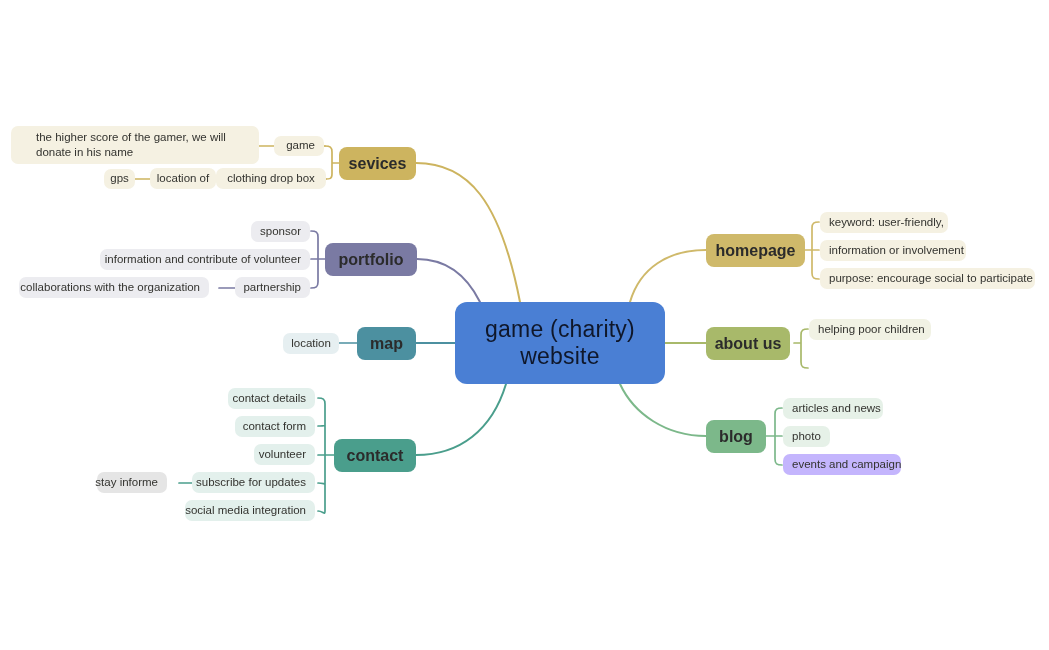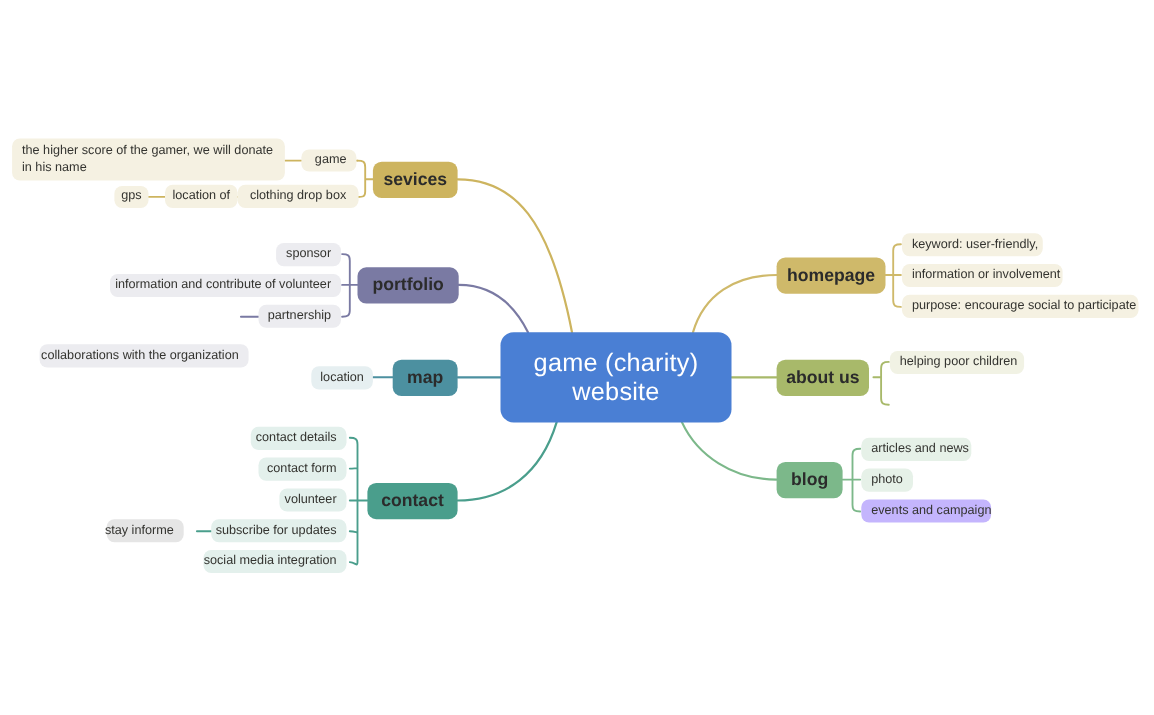--- a/index.html
+++ b/index.html
@@ -47,21 +47,21 @@
   
   .leaf{
     font-size:11.5px;
     font-weight:400;
     color:#33332f;
     padding:0 9px;
     border-radius:7px;
     line-height:1.32;
     text-align:right;
   }
-  .leaf.wrap{white-space:normal;text-align:left;justify-content:flex-start;padding:5px 9px;}
+  .leaf.wrap{white-space:normal;text-align:left;justify-content:flex-start;padding:5px 25px;}
   .leaf.left{justify-content:flex-end;text-align:right;}
   .leaf.right{justify-content:flex-start;text-align:left;}
 </style>
 </head>
 <body style="background: rgb(255, 255, 255);">
 
 <div id="canvas">
 
   <svg id="links" viewBox="0 0 1049 650" xmlns="http://www.w3.org/2000/svg">
     <g fill="none" stroke-width="1.7" stroke-linecap="round">
@@ -109,21 +109,21 @@
                M801,335 C801,330 803,329 808,329
                M801,362 C801,367 803,368 808,368"></path>
 
       <path stroke="#7cb88a" d="M766,436 L775,436 M775,414 L775,459
                M775,414 C775,409 777,408 782,408
                M775,459 C775,464 777,465 782,465
                M775,436 L782,436"></path>
     </g>
   </svg>
 
-  <div class="node center-node" style="left: 455px; top: 302px; width: 210px; height: 82px; background: rgb(74, 127, 212); color: #ffffff;">
+  <div class="node center-node" style="left: 455px; top: 302px; width: 210px; height: 82px; background: rgb(74, 127, 212); color: #0f172a;">
     <span><span>game (charity)</span><br><span>website</span></span>
   </div>
 
   <div class="node branch" style="left: 339px; top: 147px; width: 77px; height: 33px; background: rgb(205, 180, 95);">sevices</div>
 
   <div class="node leaf left" style="left: 274px; top: 136px; width: 50px; height: 20px; background: rgb(245, 241, 226);">game</div>
 
   <div class="node leaf wrap" style="left: 11px; top: 126px; width: 248px; height: 38px; background: rgb(245, 241, 226);">the higher score of the gamer, we will donate in his name</div>
 
   <div class="node leaf" style="left: 216px; top: 168px; width: 110px; height: 21px; background: rgb(245, 241, 226);">clothing drop box</div>
@@ -133,21 +133,21 @@
   <div class="node leaf" style="left: 104px; top: 169px; width: 31px; height: 20px; background: rgb(245, 241, 226);">gps</div>
 
   <div class="node branch" style="left: 325px; top: 243px; width: 92px; height: 33px; background: rgb(122, 122, 163);">portfolio</div>
 
   <div class="node leaf left" style="left: 251px; top: 221px; width: 59px; height: 21px; background: rgb(236, 236, 240);">sponsor</div>
 
   <div class="node leaf left" style="left: 100px; top: 249px; width: 210px; height: 21px; background: rgb(236, 236, 240);">information and contribute of volunteer</div>
 
   <div class="node leaf left" style="left: 235px; top: 277px; width: 75px; height: 21px; background: rgb(236, 236, 240);">partnership</div>
 
-  <div class="node leaf left" style="left: 36px; top: 277px; width: 190px; height: 21px; background: rgb(236, 236, 240); margin-top: 36px;">collaborations with the organization</div>
+  <div class="node leaf left" style="left: 19px; top: 277px; width: 190px; height: 21px; background: rgb(236, 236, 240);">collaborations with the organization</div>
 
   <div class="node branch" style="left: 357px; top: 327px; width: 59px; height: 33px; background: rgb(76, 144, 160);">map</div>
 
   <div class="node leaf" style="left: 283px; top: 333px; width: 56px; height: 21px; background: rgb(230, 239, 241);">location</div>
 
   <div class="node branch" style="left: 334px; top: 439px; width: 82px; height: 33px; background: rgb(74, 158, 140);">contact</div>
 
   <div class="node leaf left" style="left: 228px; top: 388px; width: 87px; height: 21px; background: rgb(227, 240, 236);">contact details</div>
 
   <div class="node leaf left" style="left: 235px; top: 416px; width: 80px; height: 21px; background: rgb(227, 240, 236);">contact form</div>

